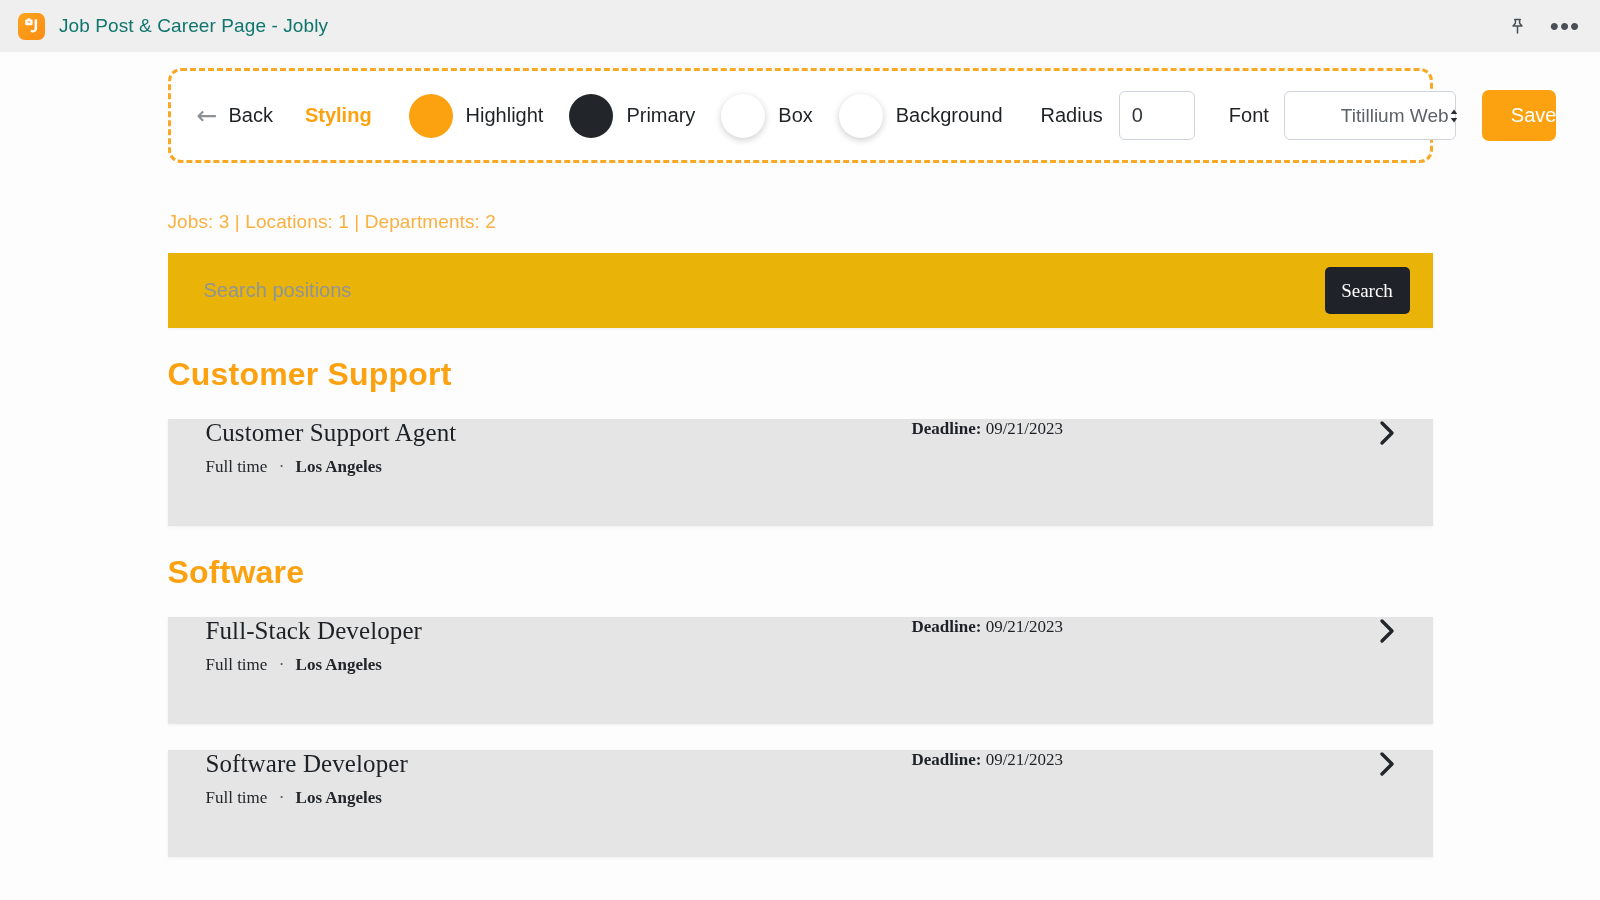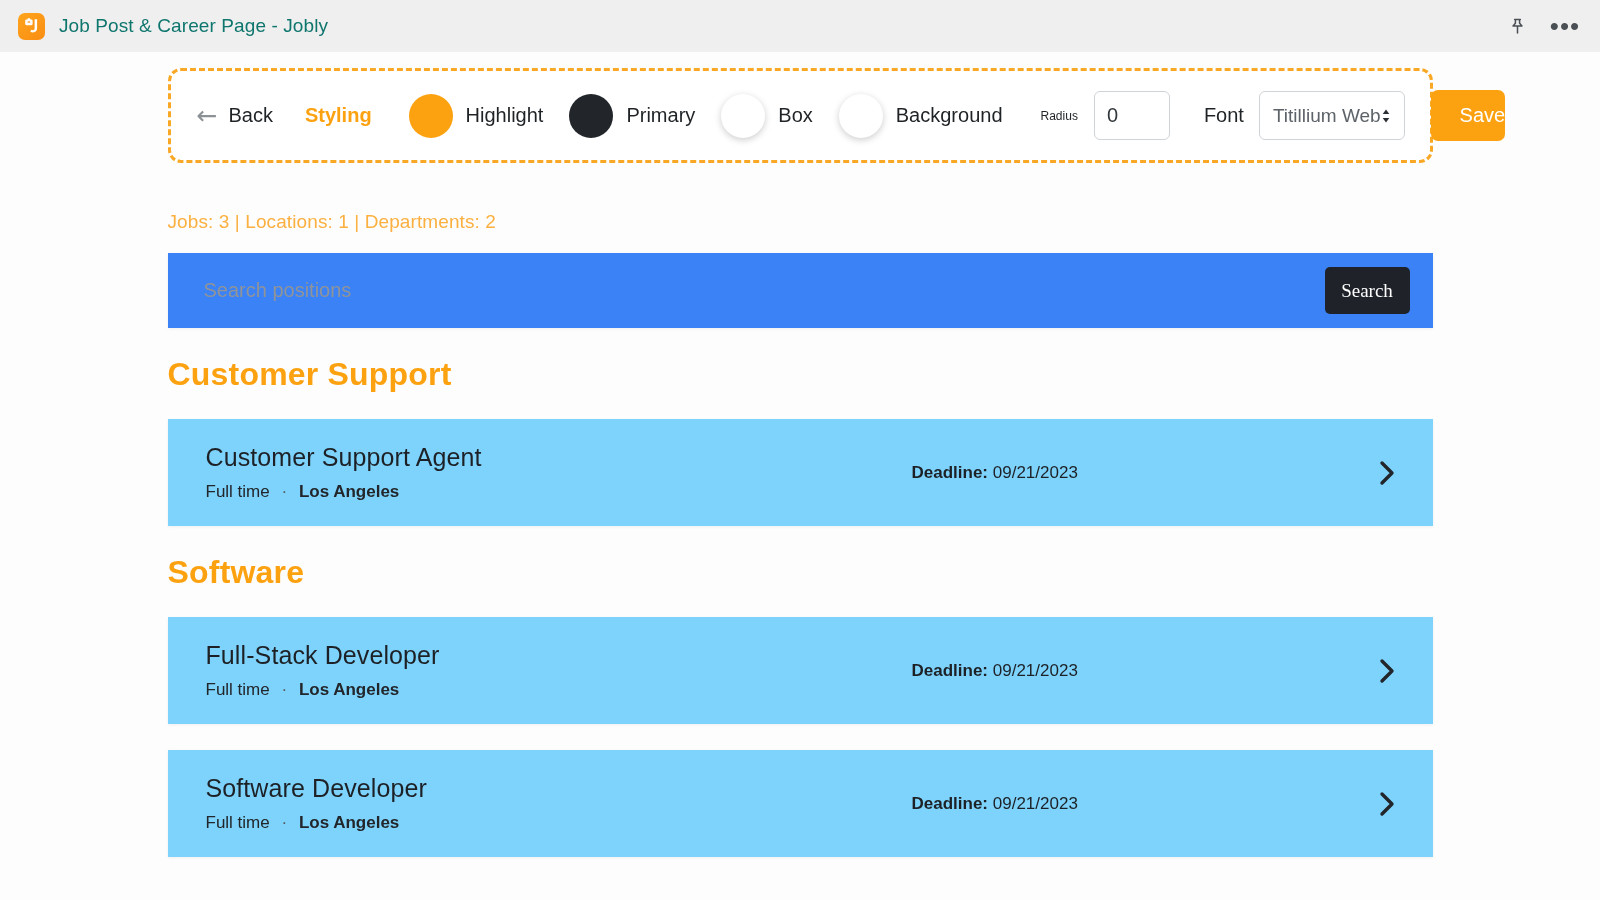--- a/index.html
+++ b/index.html
@@ -118,21 +118,21 @@
     border-radius: 50%;
     cursor: pointer;
     flex: 0 0 auto;
   }
   .swatch.light {
     background: #ffffff;
     box-shadow: 0 2px 7px rgba(0,0,0,.20);
   }
   .swatch-label { font-size: 20px; color: #1f2326; white-space: nowrap; }
 
-  .radius-label { font-size: 12px; color: #1f2326; margin-left: 38px; }
+  .radius-label { font-size: 20px; color: #1f2326; margin-left: 38px; }
   .radius-input {
     width: 76px; height: 49px;
     margin-left: 16px;
     border: 1px solid #ced4da;
     border-radius: 6px;
     background: #fff;
     font-family: "Liberation Sans", sans-serif;
     font-size: 20px;
     color: #33383c;
     padding: 0 12px;
@@ -144,21 +144,21 @@
     margin-left: 15px;
     width: 172px; height: 49px;
     border: 1px solid #ced4da;
     border-radius: 6px;
     background: #fff;
     display: flex;
     align-items: center;
     padding: 0 13px;
     cursor: pointer;
   }
-  .font-select .val { font-size: 19px; color: #5d6368; white-space: nowrap; }
+  .font-select .val { font-size: 19px; color: #5d6368; white-space: nowrap; margin-left: 43px; }
   .font-select .caret {
     margin-left: auto;
     font-size: 11px;
     color: #2b2f33;
     line-height: 9px;
     display: flex;
     flex-direction: column;
     align-items: center;
   }
   .save-btn {
@@ -178,21 +178,21 @@
   .stats {
     margin-top: 48px;
     font-size: 19px;
     color: #fbb040;
     letter-spacing: .1px;
   }
 
   
   .search-card {
     margin-top: 20px;
-    background: #3b82f6;
+    background: #eab308;
     height: 75px;
     display: flex;
     align-items: center;
     padding: 0 23px 0 36px;
     box-shadow: 0 1px 3px rgba(0,0,0,.06);
   }
   .search-input {
     flex: 1;
     border: none;
     outline: none;
@@ -216,27 +216,28 @@
   
   .dept-title {
     margin-top: 28px;
     font-size: 32px;
     font-weight: bold;
     color: #fca211;
     letter-spacing: .2px;
   }
   .job-card {
     margin-top: 26px;
-    background: #7dd3fc;
+    background: #e5e5e5;
     height: 107px;
     display: flex;
-    align-items: center;
+    align-items: flex-start;
     padding: 0 36px 0 38px;
     box-shadow: 0 1px 3px rgba(0,0,0,.06);
     cursor: pointer;
+    font-family: Liberation Serif, serif;
   }
   .job-main { width: 706px; }
   .job-title {
     font-size: 25px;
     color: #1d2126;
     letter-spacing: .1px;
   }
   .job-meta {
     margin-top: 10px;
     font-size: 17px;

